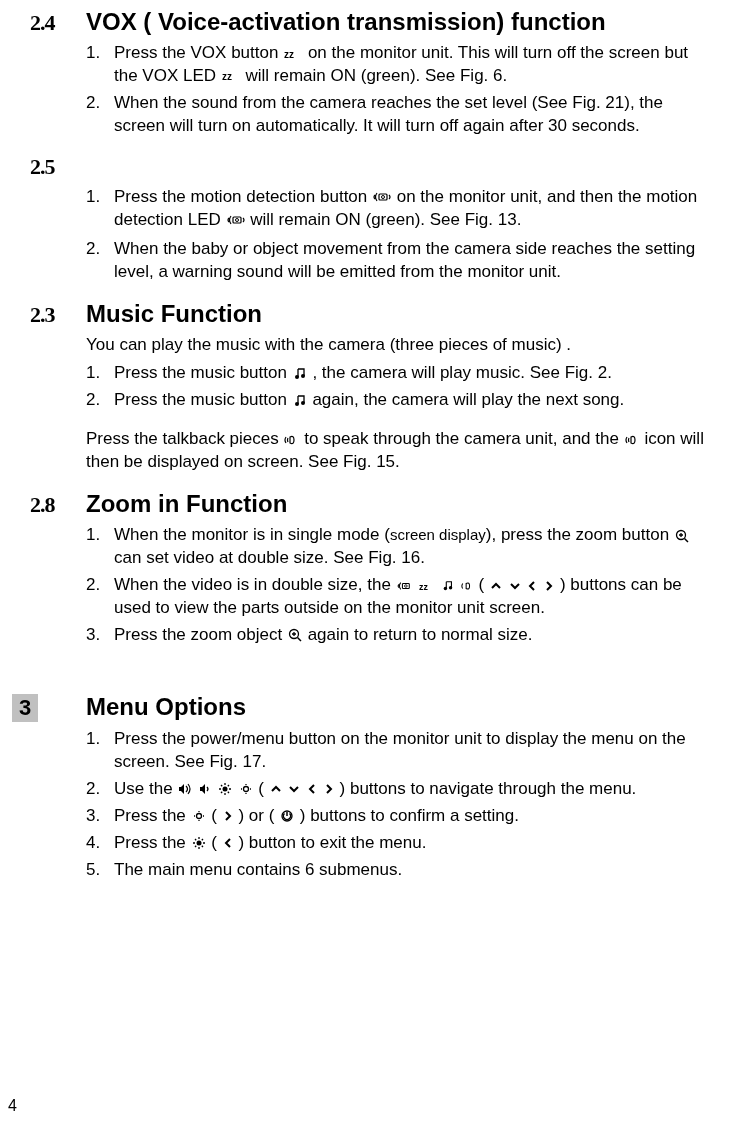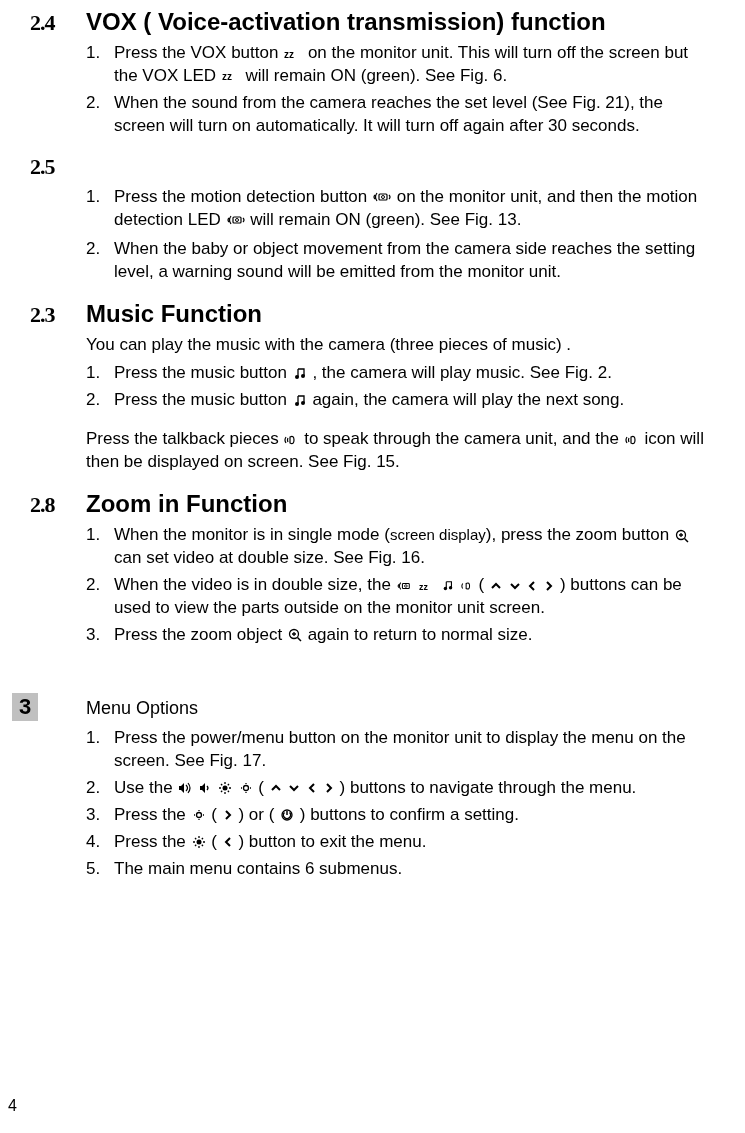--- a/index.html
+++ b/index.html
@@ -44,22 +44,22 @@
       line-height: 28px;
       flex-shrink: 0;
       margin-left: -18px;
       margin-right: 48px;
     }
     .section-title {
       font-weight: bold;
       font-size: 24px;
     }
     .section-title-large {
-      font-weight: normal;
-      font-size: 18px;
+      font-weight: bold;
+      font-size: 24px;
     }
     .section-body {
       margin-left: 56px;
       font-size: 17px;
       line-height: 1.35;
     }
     .list-item {
       display: flex;
       margin-bottom: 4px;
     }

